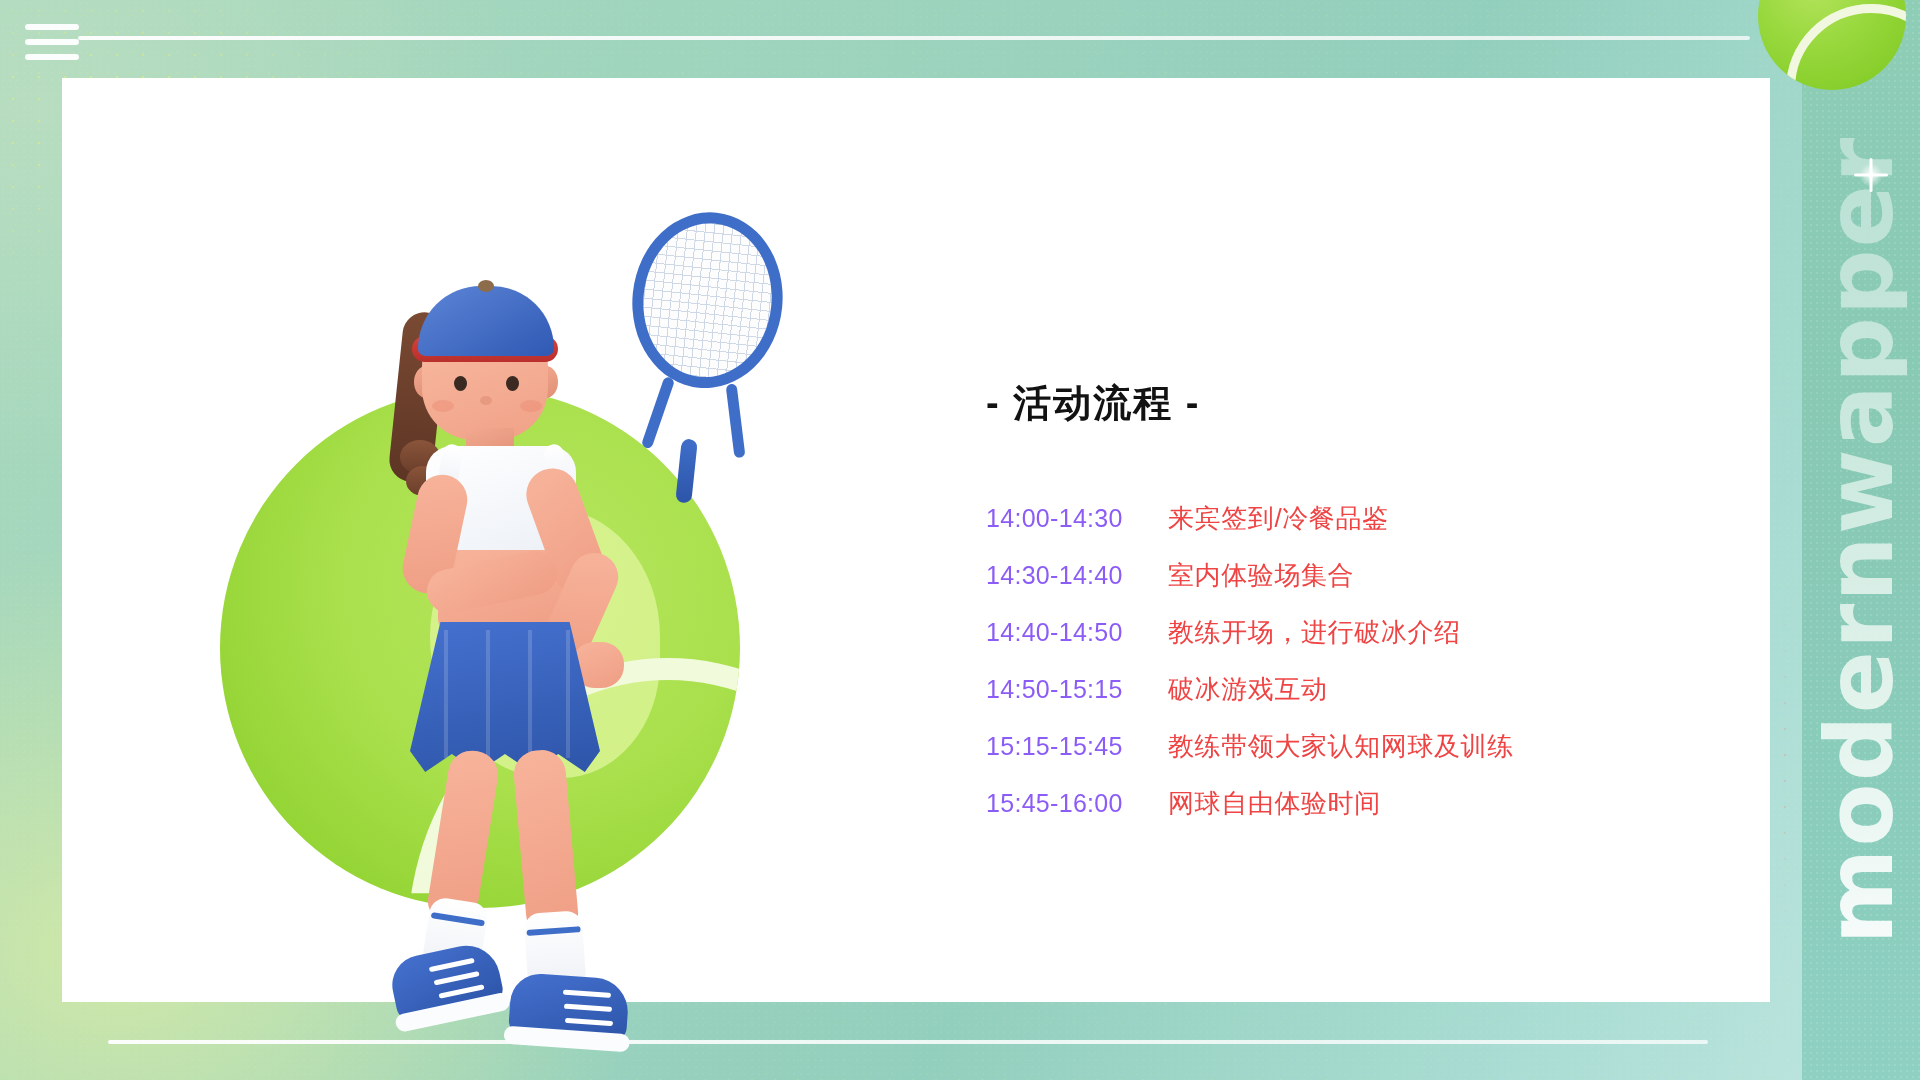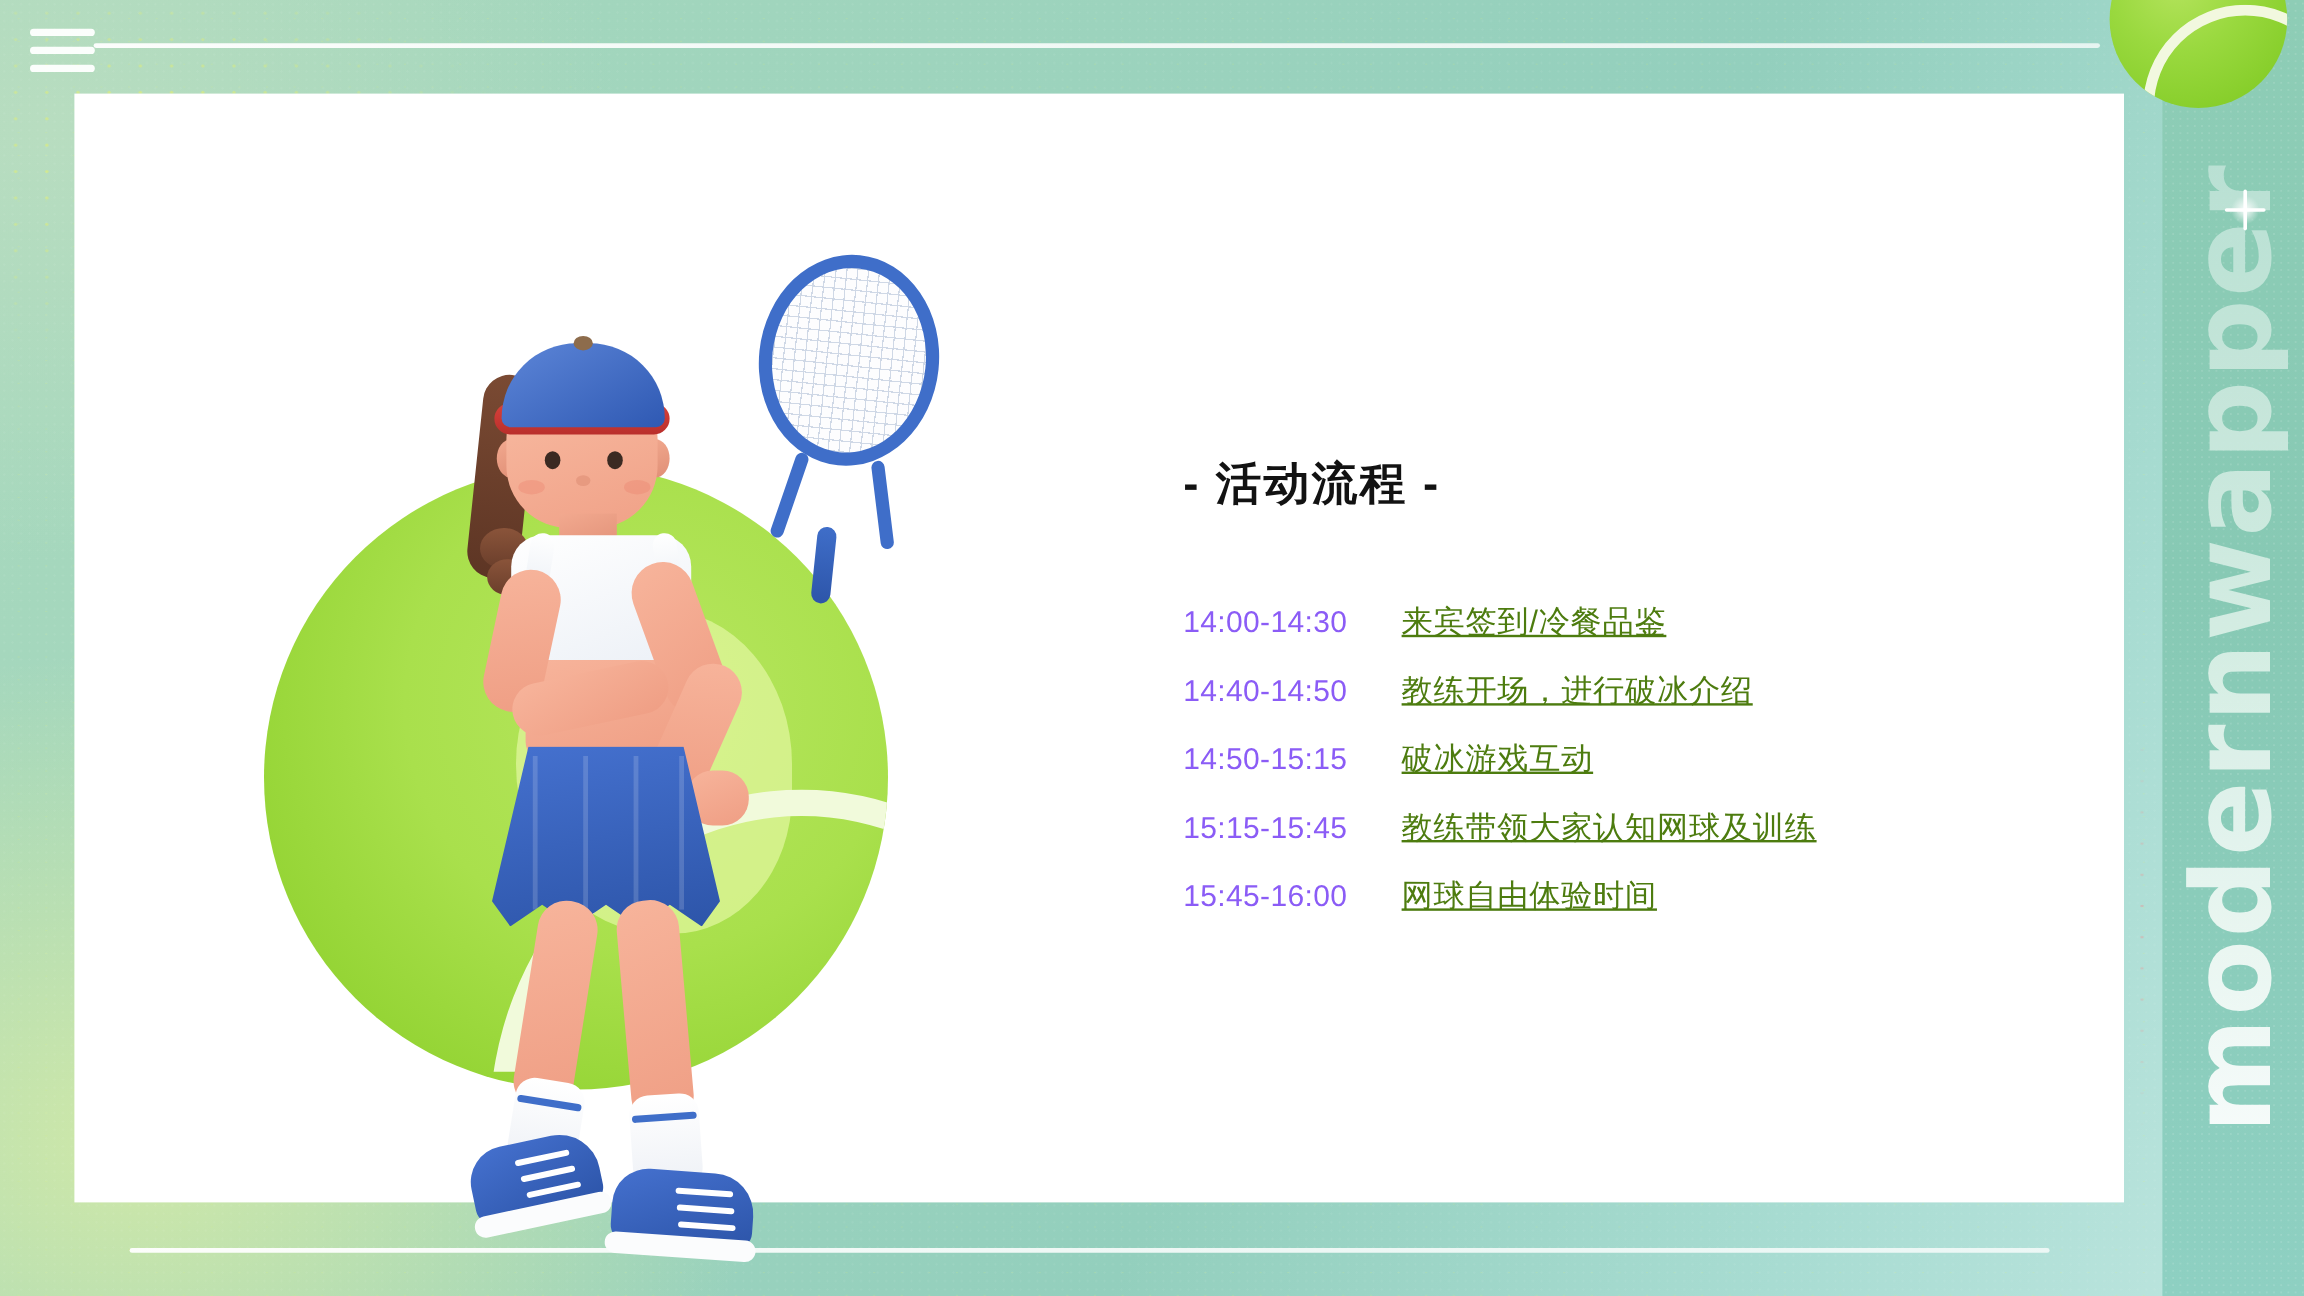--- a/index.html
+++ b/index.html
@@ -244,21 +244,21 @@
     font-size:38px; font-weight:700; color:#121212; letter-spacing:2px;
     white-space:nowrap;
   }
   .sched { margin-top:72px; }
   .row { display:flex; align-items:baseline; margin-bottom:22px; }
   .time {
     width:182px; flex:0 0 182px;
     font-size:25px; color:#8b5cf6; letter-spacing:.3px; white-space:nowrap;
   }
   .desc {
-    font-size:26px; color:#4d7c0f; letter-spacing:.6px; white-space:nowrap;text-decoration:underline;
+    font-size:26px; color:#ef4444; letter-spacing:.6px; white-space:nowrap;
   }
 </style>
 </head>
 <body>
 
 <div class="bg">
   <div class="bg-noise"></div>
   <div class="speck-field"></div>
   <div class="speck-field b"></div>
 </div>
@@ -371,20 +371,24 @@
   </div>
 
   <div class="content">
     <div class="sec-title">- 活动流程 -</div>
     <div class="sched">
       <div class="row">
         <div class="time">14:00-14:30</div>
         <div class="desc">来宾签到/冷餐品鉴</div>
       </div>
       <div class="row">
+        <div class="time">14:30-14:40</div>
+        <div class="desc">室内体验场集合</div>
+      </div>
+      <div class="row">
         <div class="time">14:40-14:50</div>
         <div class="desc">教练开场，进行破冰介绍</div>
       </div>
       <div class="row">
         <div class="time">14:50-15:15</div>
         <div class="desc">破冰游戏互动</div>
       </div>
       <div class="row">
         <div class="time">15:15-15:45</div>
         <div class="desc">教练带领大家认知网球及训练</div>

